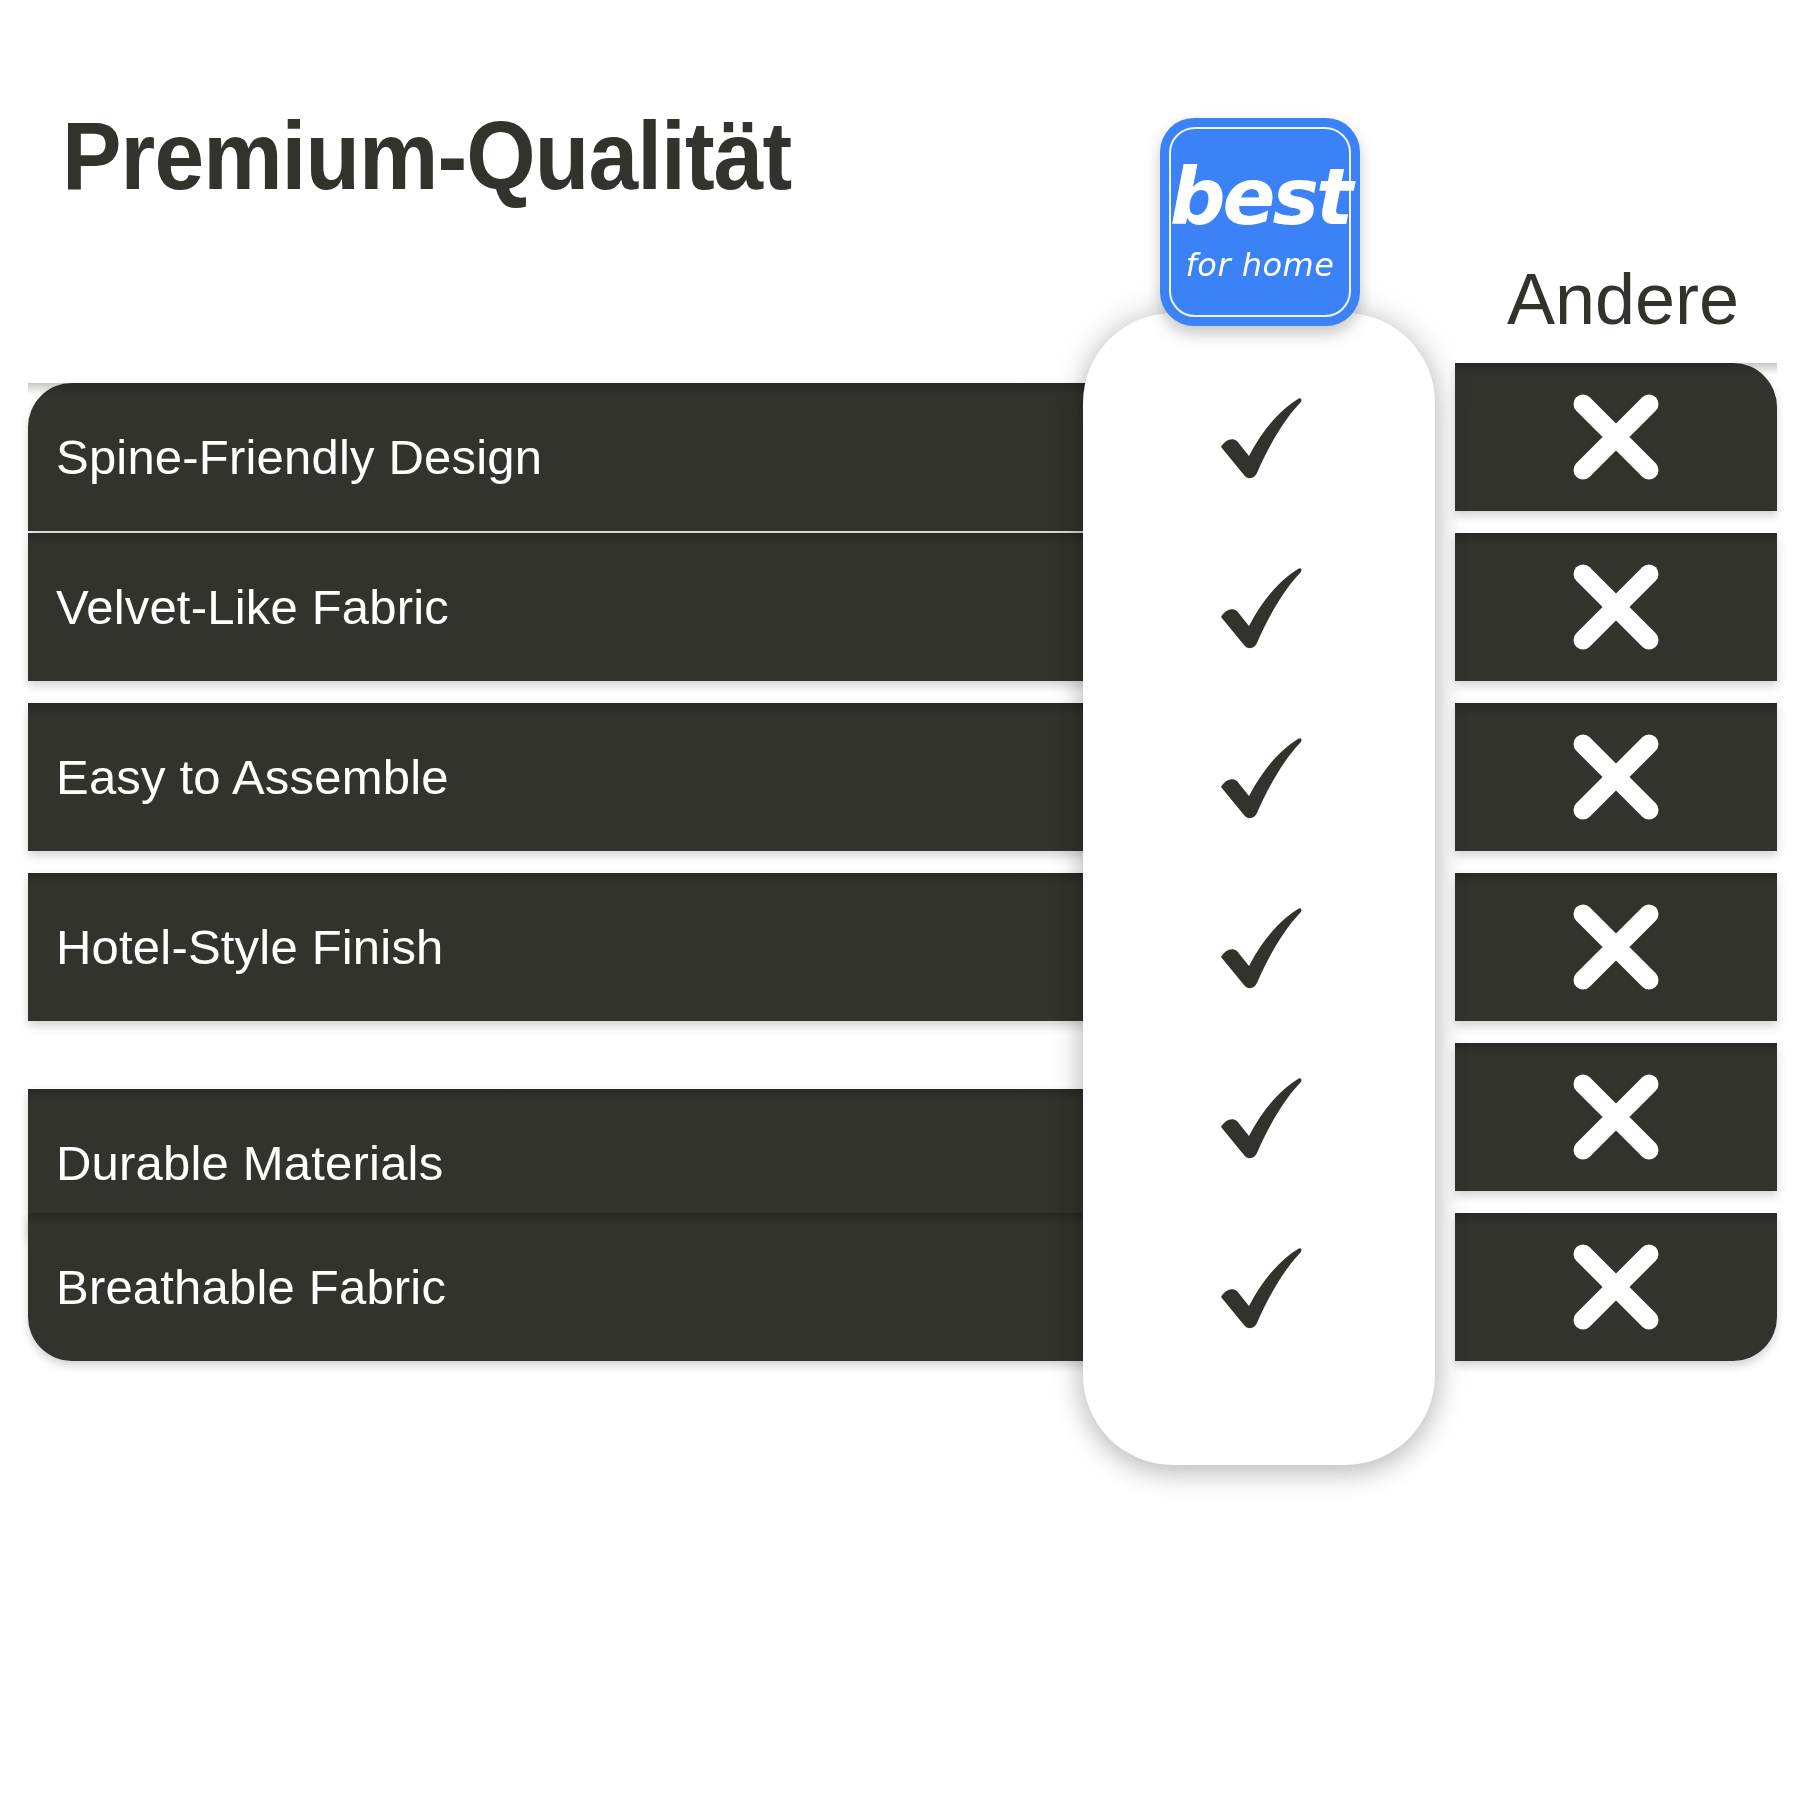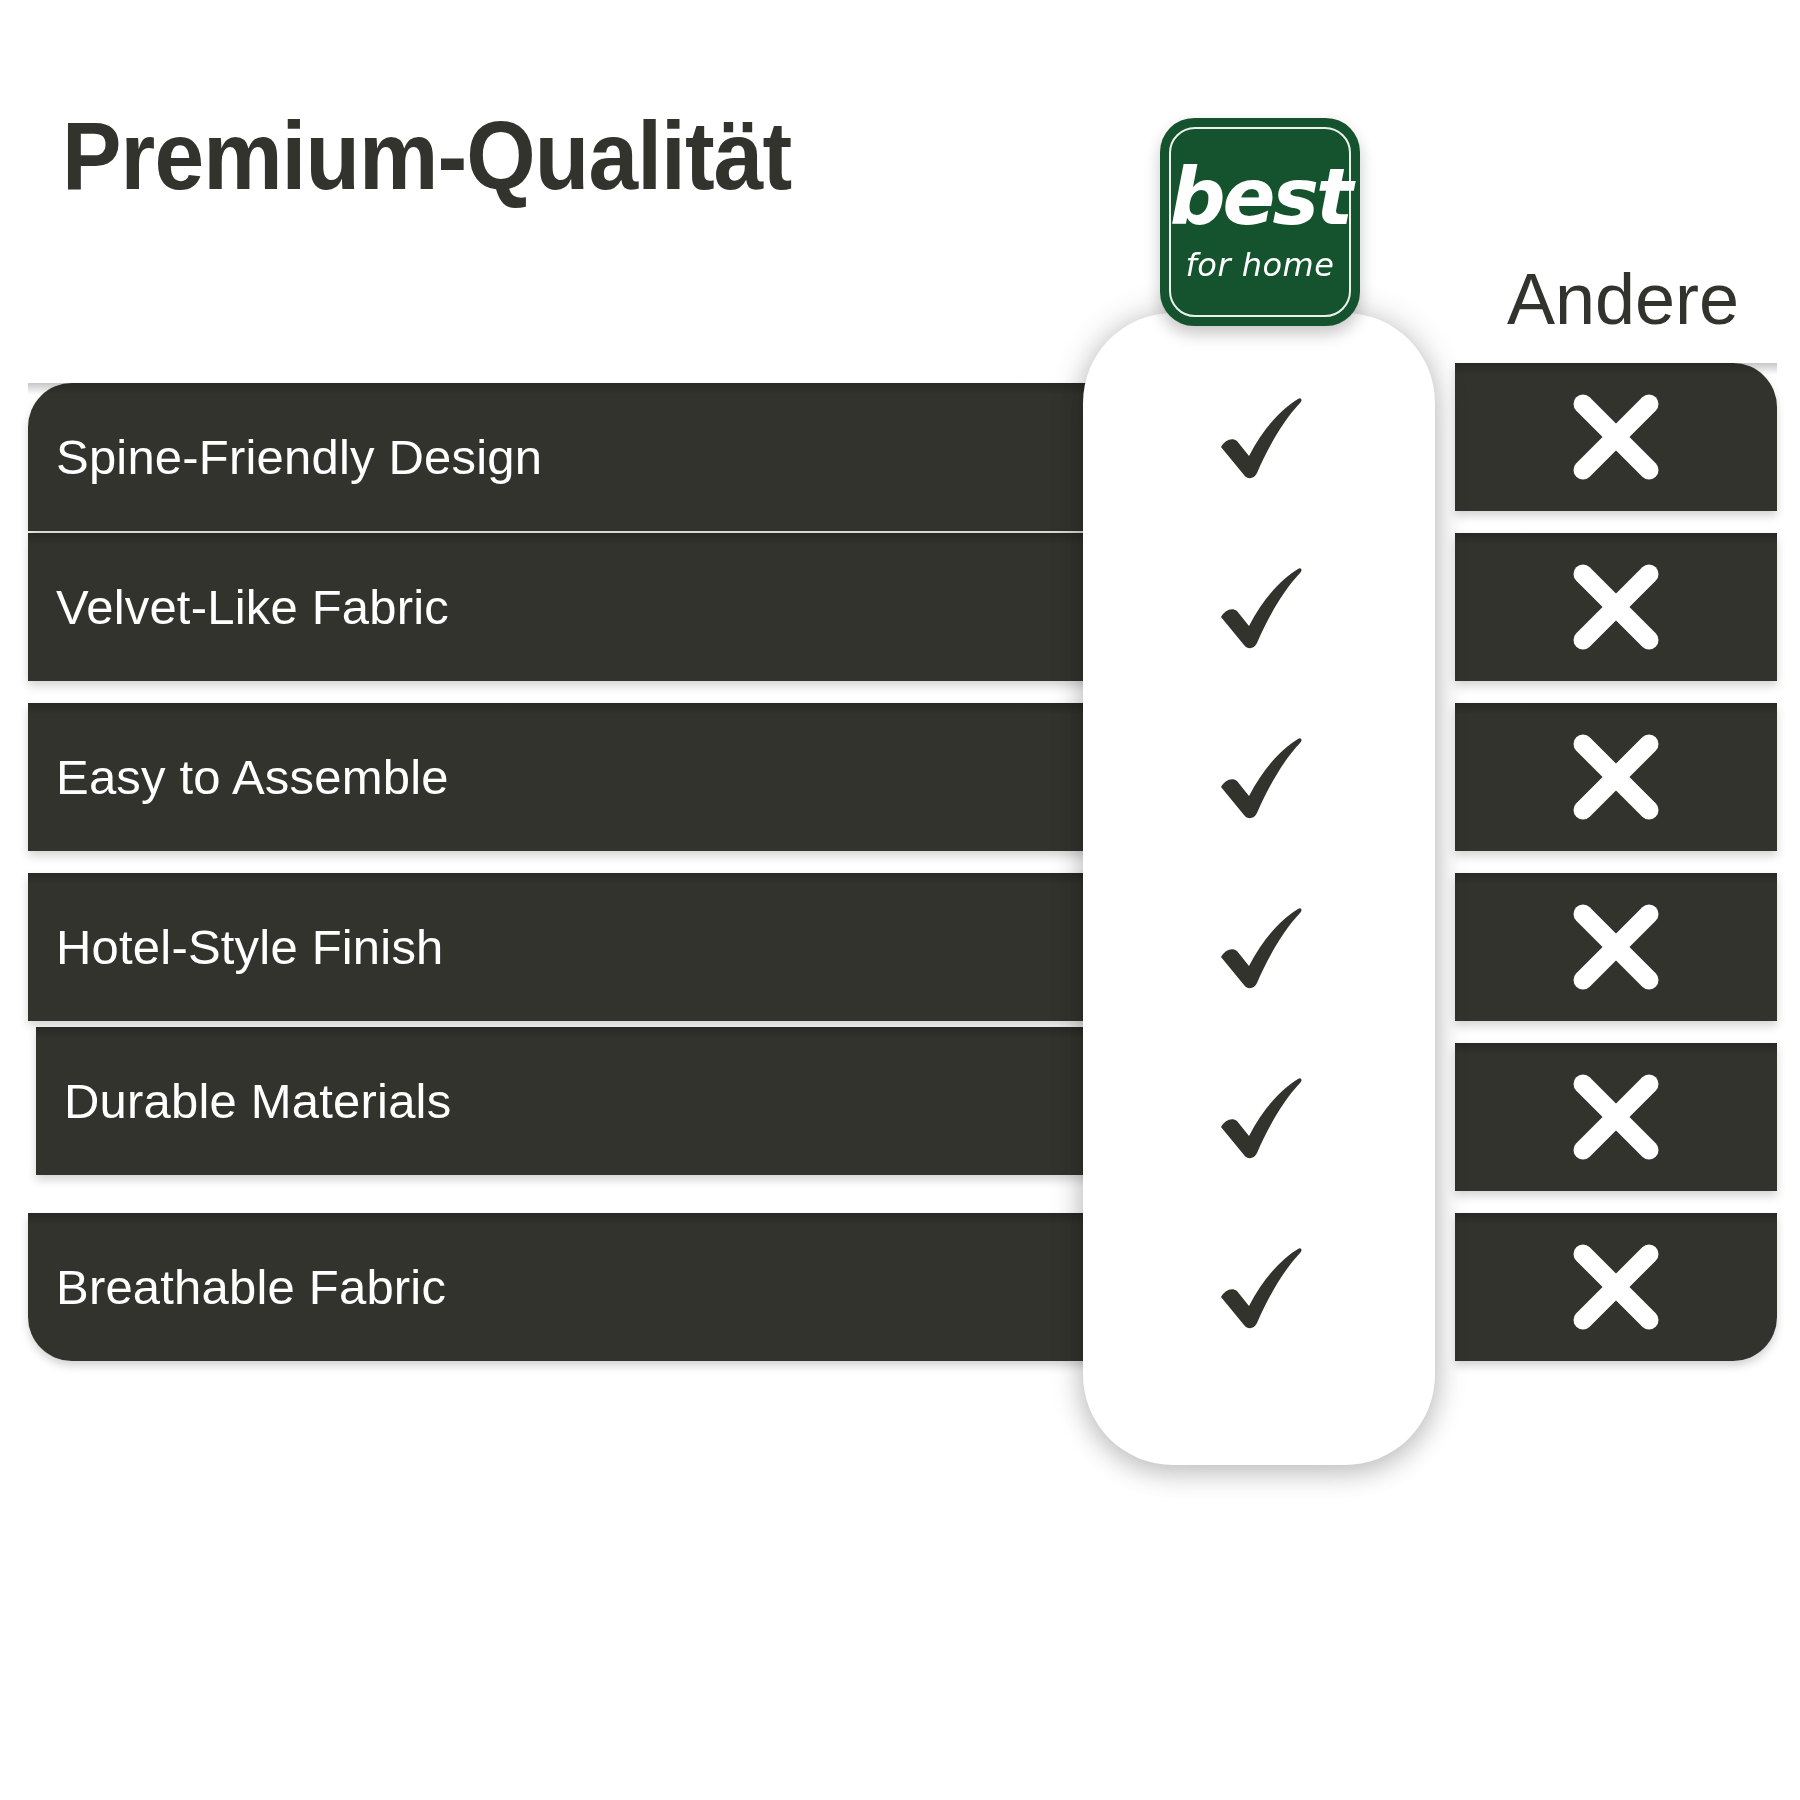--- a/index.html
+++ b/index.html
@@ -105,21 +105,21 @@
     z-index: 6;
   }
 
   
   #logo-badge {
     position: absolute;
     left: 1160px;
     top: 118px;
     width: 200px;
     height: 208px;
-    background: #14532d;
+    background: #3b82f6;
     border-radius: 34px;
     box-shadow: 0 8px 16px rgba(0,0,0,0.22);
     z-index: 9;
   }
   #logo-inner-border {
     position: absolute;
     left: 9px; top: 9px; right: 9px; bottom: 9px;
     border: 2px solid rgba(255,255,255,0.92);
     border-radius: 26px;
     pointer-events: none;
@@ -239,21 +239,21 @@
         <div class="row-shade"></div>
       </div>
       <div class="x-cell" style="top: 873px;">
         <svg width="110" height="110" viewBox="0 0 110 110" aria-hidden="true">
           <g stroke="#ffffff" stroke-width="19" stroke-linecap="round">
             <line x1="22" y1="22" x2="88" y2="88"></line>
             <line x1="88" y1="22" x2="22" y2="88"></line>
           </g>
         </svg>
       </div>
-      <div class="row row-left" style="top: 1027px; margin-left: 8px;">
+      <div class="row row-left" style="top: 1089px;">
         <div class="row-shade"></div>
         <div class="row-label">Durable Materials</div>
       </div>
       <div class="row row-right" style="top: 1043px;">
         <div class="row-shade"></div>
       </div>
       <div class="x-cell" style="top: 1043px;">
         <svg width="110" height="110" viewBox="0 0 110 110" aria-hidden="true">
           <g stroke="#ffffff" stroke-width="19" stroke-linecap="round">
             <line x1="22" y1="22" x2="88" y2="88"></line>

